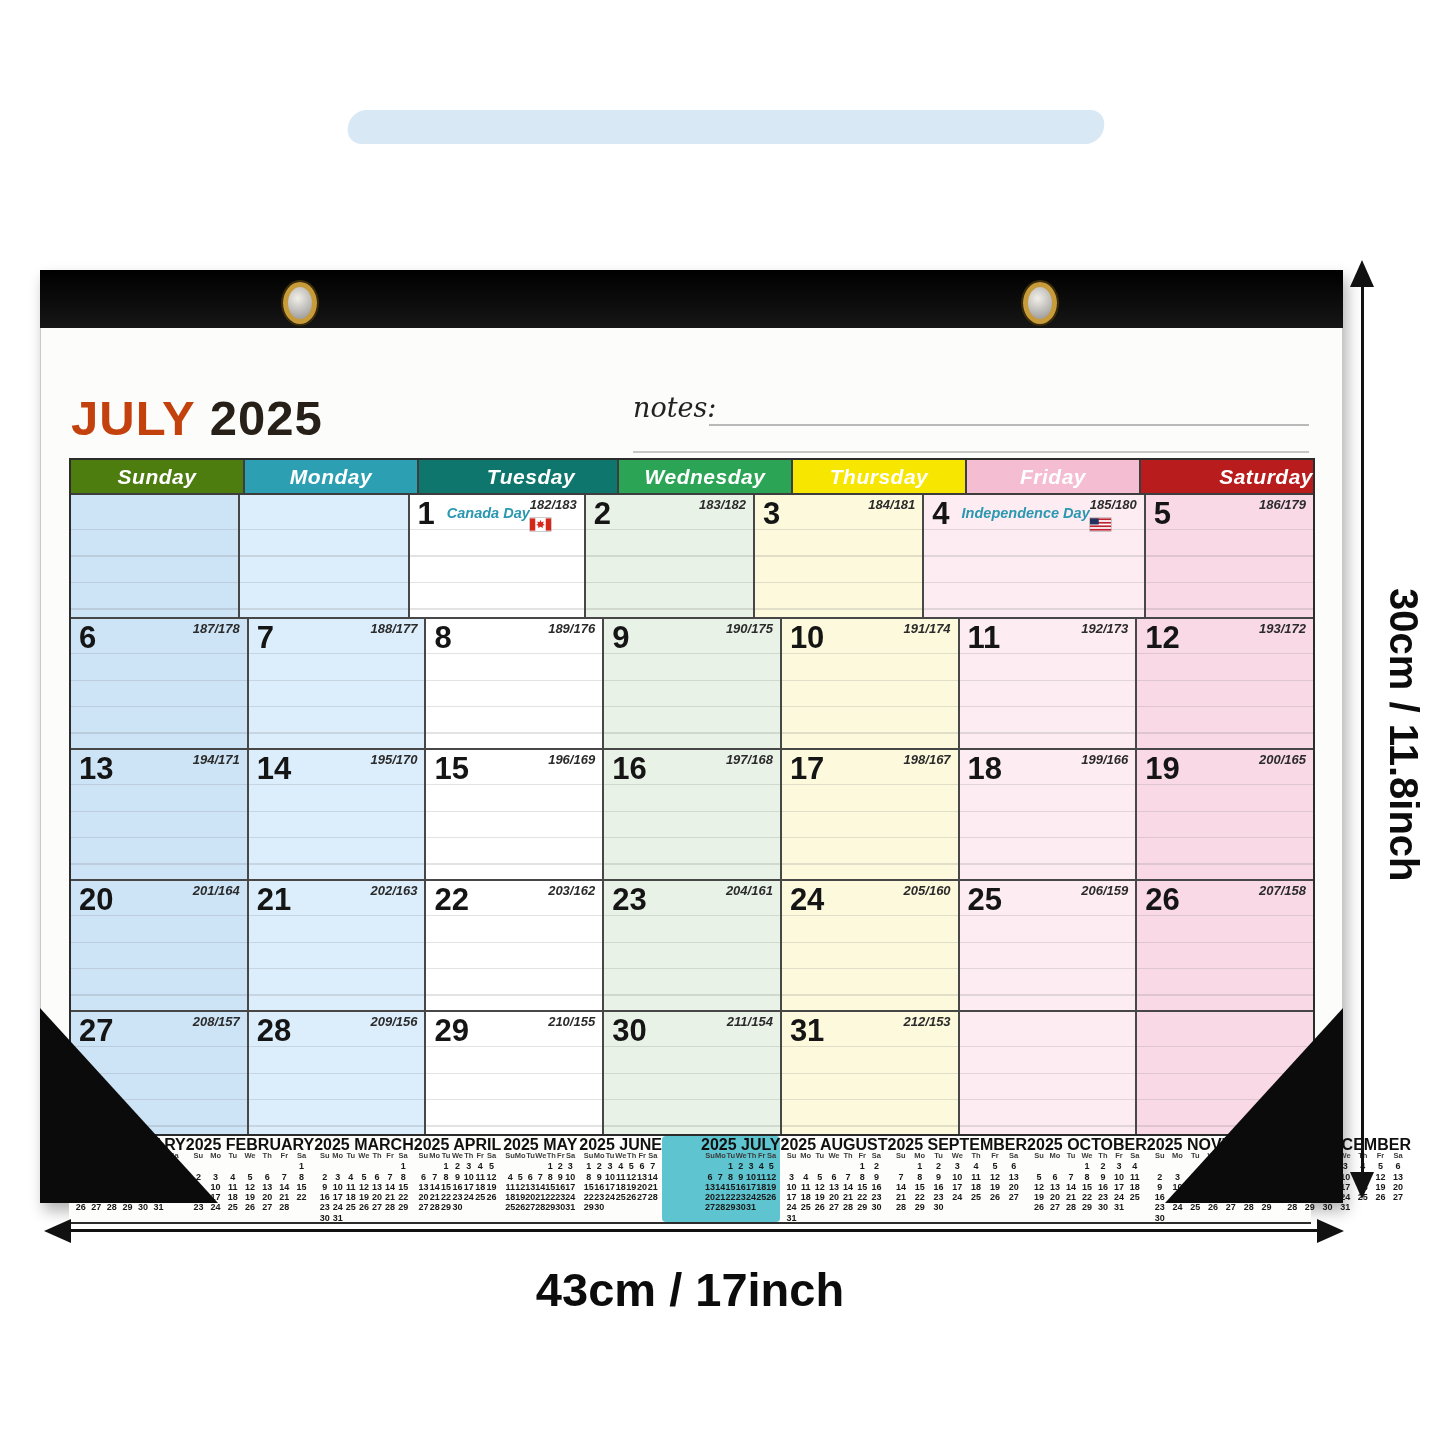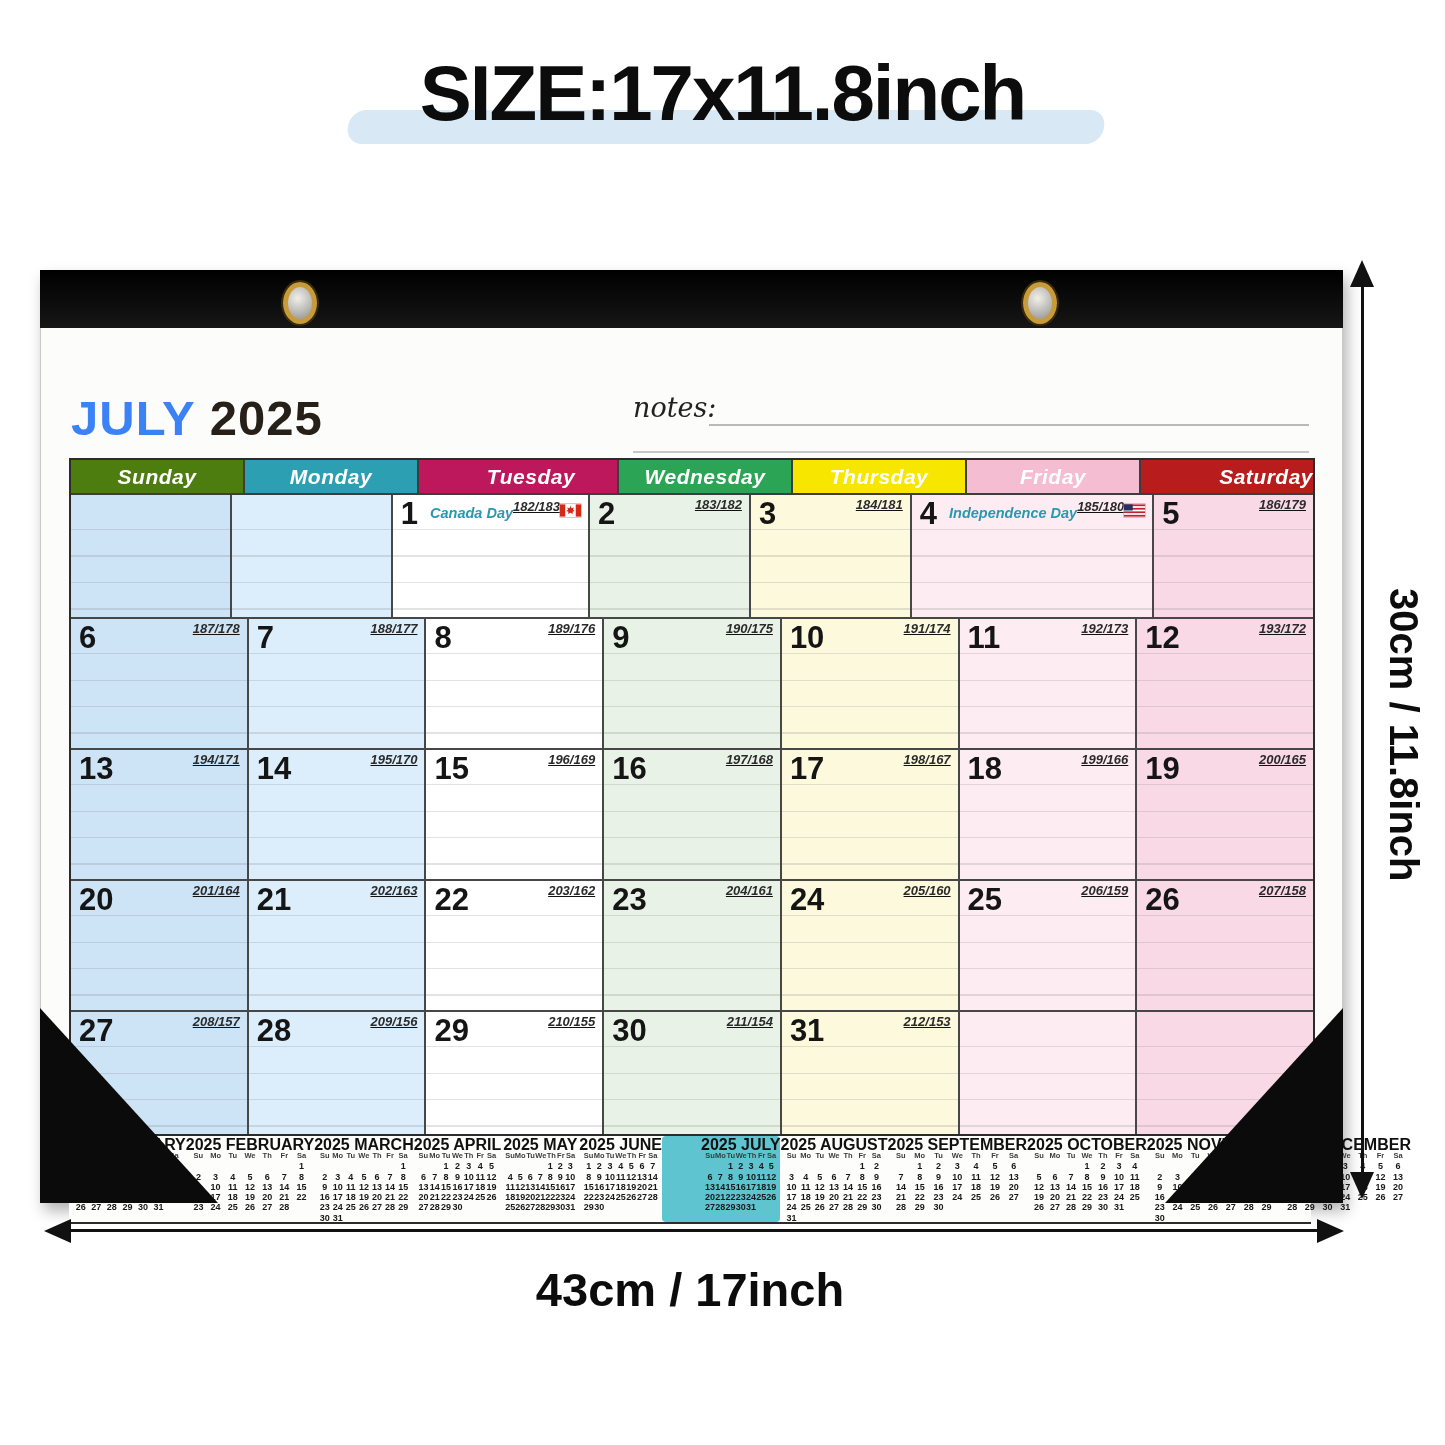--- a/index.html
+++ b/index.html
@@ -19,21 +19,21 @@
               background:linear-gradient(#000,#161616);}
   .grommet{position:absolute;top:12px;width:24px;height:32px;border-radius:50%;
            border:5px solid #c79a3a;background:radial-gradient(circle at 40% 35%,#f2efe8,#8f8f8f);
            box-shadow:0 0 0 2px #3a2c08;}
   .grommet.g1{left:243px;} .grommet.g2{left:983px;}
   .pad-body{position:absolute;left:0;top:58px;width:1301px;height:874px;
             background:#fcfcfa;border:1px solid #c9c9c9;border-top:none;}
 
   .month-row{position:absolute;left:30px;top:62px;font-weight:800;font-size:49px;
              letter-spacing:1px;white-space:nowrap;}
-  .month-name{color:#3b82f6;margin-right:14px;}
+  .month-name{color:#c2410c;margin-right:14px;}
   .year-name{color:#262019;}
 
   .notes-label{position:absolute;left:592px;top:64px;font-family:"DejaVu Serif",serif;
                font-style:italic;font-size:27px;color:#222;}
   .notes-line1{position:absolute;left:668px;top:96px;width:600px;border-bottom:2px solid #b9b9b9;}
   .notes-line2{position:absolute;left:592px;top:123px;width:676px;border-bottom:2px solid #c6c6c6;}
 
   
   .grid{position:absolute;left:28px;top:130px;width:1242px;border:2px solid #2c2c2c;}
   .wd-row{display:flex;height:33px;border-bottom:2px solid #3d3d3d;}
@@ -46,21 +46,21 @@
   .day-cell{flex:1 1 0;position:relative;border-left:2px solid #474747;
             background-image:repeating-linear-gradient(to bottom,
               transparent 0px,transparent 25px,rgba(115,115,115,0.20) 25px,rgba(115,115,115,0.20) 26.5px);
             background-position:0 9px;}
   .day-cell:first-child{border-left:none;}
   .cell-top{display:flex;justify-content:space-between;align-items:flex-start;padding:3px 7px 0 8px;}
   .cell-left{display:flex;align-items:flex-start;}
   .day-num{font-size:31px;font-weight:700;line-height:1.0;color:#151515;}
   .holiday{font-size:14.5px;font-style:italic;font-weight:600;color:#2a98b0;
            margin-left:12px;margin-top:7px;white-space:nowrap;}
-  .cell-right{display:flex;flex-direction:row;align-items:center;text-decoration:underline;}
+  .cell-right{display:flex;flex-direction:column;align-items:flex-start;}
   .yearday{font-size:13px;font-style:italic;font-weight:600;color:#2b2b2b;line-height:1.1;}
   .flag{width:21px;height:13px;margin-top:6px;box-shadow:0 0 0 0.5px #999;}
 
   
   .mini-strip{position:absolute;left:28px;top:806px;width:1242px;height:86px;
               border-top:2px solid #2c2c2c;border-bottom:2px solid #2c2c2c;
               display:flex;background:#fdfdfc;}
   .mini-month{flex:1 1 0;padding-top:2px;text-align:center;}
   .mini-month.hl{border-radius:4px;}
   .mini-title{font-size:16px;font-weight:800;line-height:13px;color:#101010;white-space:nowrap;}
@@ -86,21 +86,20 @@
   .arr.rgt{left:1317px;top:1219px;border-top:12px solid transparent;border-bottom:12px solid transparent;border-left:27px solid #111;}
   .width-label{position:absolute;left:240px;top:1262px;width:900px;text-align:center;
                font-size:47px;font-weight:700;color:#0c0c0c;white-space:nowrap;}
 </style>
 </head>
 <body>
 
 <div class="stage">
 
   <div class="size-highlight"></div>
-  <div class="size-title">SIZE:17x11.8inch</div>
 
   <div class="pad">
     <div class="hang-strip">
       <div class="grommet g1"></div>
       <div class="grommet g2"></div>
     </div>
 
     <div class="pad-body">
       <div class="month-row">
         <span class="month-name">JULY</span><span class="year-name">2025</span>
@@ -111,21 +110,21 @@
       <div class="notes-line2"></div>
 
       <div class="grid">
         <div class="wd-row">
             <div class="wd-cell" style="background: #4d7c0f; text-align: center;">
               <span>Sunday</span>
             </div>
             <div class="wd-cell" style="background: rgb(45, 159, 178);">
               <span>Monday</span>
             </div>
-            <div class="wd-cell" style="background: #be185d; padding-left: 26px;">
+            <div class="wd-cell" style="background: #0f766e; padding-left: 26px;">
               <span>Tuesday</span>
             </div>
             <div class="wd-cell" style="background: rgb(44, 164, 85);">
               <span>Wednesday</span>
             </div>
             <div class="wd-cell" style="background: rgb(246, 230, 0);">
               <span>Thursday</span>
             </div>
             <div class="wd-cell" style="background: rgb(244, 189, 209);">
               <span>Friday</span>

